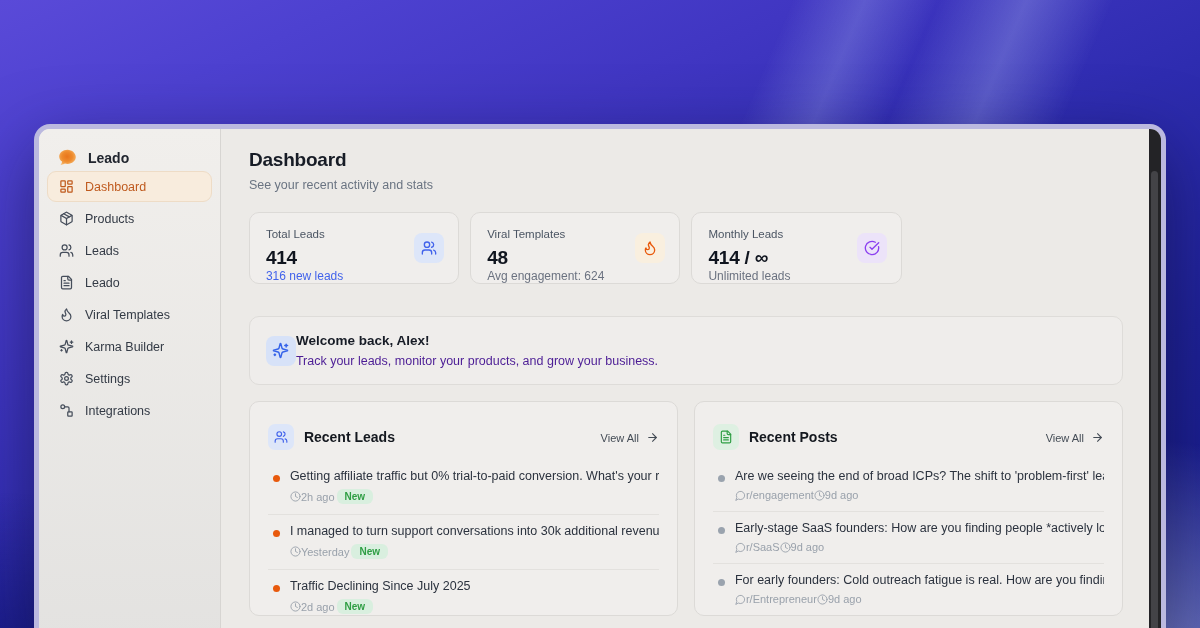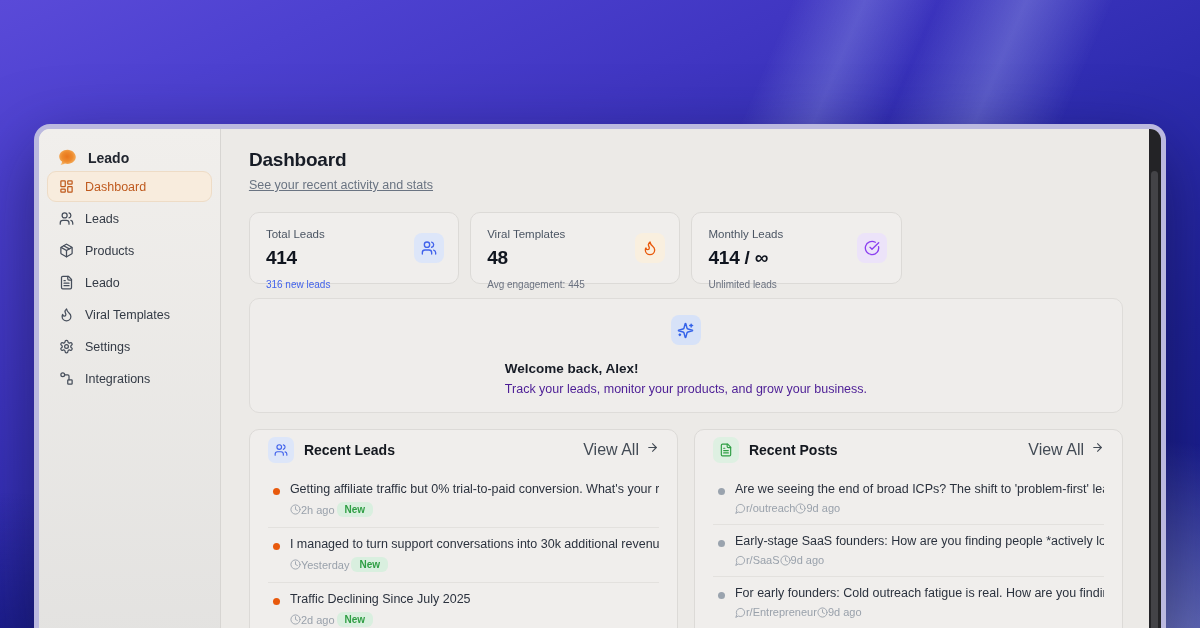--- a/index.html
+++ b/index.html
@@ -43,51 +43,51 @@
     padding:7px 11px; margin:1px 0; border-radius:9px; border:1px solid transparent;
     font-size:12.5px; font-weight:500; color:#333a45; cursor:pointer;
   }
   .nav-item svg { width:15px; height:15px; stroke:#464e5b; flex:0 0 15px; }
   .nav-item.active { background:#f8ecdd; border-color:#eedcc6; color:#bf5a1e; }
   .nav-item.active svg { stroke:#c05a1c; }
 
   
   .main { flex:1 1 auto; padding:20px 26px 0 28px; overflow:hidden; }
   .page-title { font-size:19px; font-weight:700; color:#171c26; letter-spacing:-.2px; }
-  .page-sub { font-size:12.5px; color:#6a7482; margin-top:7px;text-decoration:underline; }
+  .page-sub { font-size:12.5px; color:#6a7482; margin-top:7px; }
 
   .stats { display:grid; grid-template-columns:repeat(4,1fr); gap:11px; margin-top:20px; }
   .stat-card { position:relative; background:#f0eeec; border:1px solid #dcdad7; border-radius:10px; padding:15px 16px; height:72px; }
   .stat-label { font-size:11.5px; color:#4b5563; }
   .stat-value { font-size:19px; font-weight:700; color:#10151f; margin-top:7px; letter-spacing:-.2px; }
-  .stat-sub { font-size:10px; margin-top:10px; color:#6b7280; }
+  .stat-sub { font-size:12px; margin-top:0; color:#6b7280; }
   .stat-sub.blue { color:#4263eb; } .stat-sub.green { color:#2f9e44; }
   .icon-box { position:absolute; right:14px; top:50%; transform:translateY(-50%);
     width:30px; height:30px; border-radius:8px; display:flex; align-items:center; justify-content:center; }
   .icon-box svg { width:16px; height:16px; }
   .ib-blue { background:#dde6f9; } .ib-blue svg { stroke:#4263eb; }
   .ib-green { background:#def0e2; } .ib-green svg { stroke:#2f9e44; }
   .ib-orange { background:#f9efdf; } .ib-orange svg { stroke:#e8590c; }
   .ib-purple { background:#ece3f9; } .ib-purple svg { stroke:#8b3ff0; }
 
-  .welcome { display:flex; align-items:center; gap:16px; margin-top:14px;
-    background:#efedeb; border:1px solid #dedcd9; border-radius:10px; padding:16px;flex-direction:column; }
+  .welcome { display:flex; align-items:center; gap:0; margin-top:32px;
+    background:#efedeb; border:1px solid #dedcd9; border-radius:10px; padding:16px; }
   .welcome .icon-box-inline { width:30px; height:30px; border-radius:8px; background:#d7e2f8;
     display:flex; align-items:center; justify-content:center; flex:0 0 30px; }
   .welcome .icon-box-inline svg { width:17px; height:17px; stroke:#3563e9; }
   .welcome-title { font-size:13.5px; font-weight:700; color:#171c26; }
   .welcome-sub { font-size:12.5px; color:#4c1d95; margin-top:6px; }
 
   .panels { display:grid; grid-template-columns:1fr 1fr; gap:16px; margin-top:16px; }
-  .panel { background:#f0eeec; border:1px solid #dcdad7; border-radius:10px; padding:7px 18px 10px; height:215px; overflow:hidden; }
+  .panel { background:#f0eeec; border:1px solid #dcdad7; border-radius:10px; padding:22px 18px 10px; height:215px; overflow:hidden; }
   .panel-head { display:flex; align-items:center; gap:10px; }
   .panel-head .icon-box-inline { width:26px; height:26px; border-radius:7px; display:flex; align-items:center; justify-content:center; flex:0 0 26px; }
   .panel-head .icon-box-inline svg { width:14px; height:14px; }
   .panel-title { font-size:14px; font-weight:700; color:#14181f; }
-  .view-all { margin-left:auto; display:flex; align-items:flex-start; gap:7px; font-size:16px; font-weight:500; color:#434b55; cursor:pointer; }
+  .view-all { margin-left:auto; display:flex; align-items:flex-end; gap:7px; font-size:11px; font-weight:500; color:#434b55; cursor:pointer; }
   .view-all svg { width:13px; height:13px; stroke:#434b55; }
 
   .item-list { margin-top:10px; }
   .list-item { position:relative; padding:9px 0 10px 22px; }
   .list-item + .list-item { border-top:1px solid #e3e1de; }
   .dot { position:absolute; left:5px; top:15px; width:7px; height:7px; border-radius:50%; }
   .dot.orange { background:#e8590c; } .dot.gray { background:#9aa3ae; }
   .item-title { font-size:12.5px; color:#2b323e; white-space:nowrap; overflow:hidden; }
   .item-meta { display:flex; align-items:center; margin-top:6px; font-size:11px; color:#99a1ab; }
   .item-meta svg { width:11px; height:11px; stroke:#9aa2ac; flex:0 0 11px; }
@@ -183,41 +183,47 @@
       <span class="logo-text">Leado</span>
     </div>
     <div class="nav-item active">
       <svg class="st" viewBox="0 0 24 24">
           <use href="#i-dash"></use>
         </svg>
       <span>Dashboard</span>
     </div>
     <div class="nav-item">
       <svg class="st" viewBox="0 0 24 24">
+          <use href="#i-package"></use>
+        </svg>
+      <span>Products</span>
+    </div>
+    <div class="nav-item">
+      <svg class="st" viewBox="0 0 24 24">
           <use href="#i-users"></use>
         </svg>
       <span>Leads</span>
     </div>
     <div class="nav-item">
       <svg class="st" viewBox="0 0 24 24">
-          <use href="#i-package"></use>
-        </svg>
-      <span>Products</span>
-    </div>
-    <div class="nav-item">
-      <svg class="st" viewBox="0 0 24 24">
           <use href="#i-file"></use>
         </svg>
       <span>Leado</span>
     </div>
     <div class="nav-item">
       <svg class="st" viewBox="0 0 24 24">
           <use href="#i-flame"></use>
         </svg>
       <span>Viral Templates</span>
+    </div>
+    <div class="nav-item">
+      <svg class="st" viewBox="0 0 24 24">
+          <use href="#i-sparkles"></use>
+        </svg>
+      <span>Karma Builder</span>
     </div>
     <div class="nav-item">
       <svg class="st" viewBox="0 0 24 24">
           <use href="#i-gear"></use>
         </svg>
       <span>Settings</span>
     </div>
     <div class="nav-item">
       <svg class="st" viewBox="0 0 24 24">
           <use href="#i-nodes"></use>
@@ -238,21 +244,21 @@
         <div class="stat-sub blue">316 new leads</div>
         <div class="icon-box ib-blue">
             <svg class="st" viewBox="0 0 24 24">
               <use href="#i-users"></use>
             </svg>
           </div>
       </div>
       <div class="stat-card">
         <div class="stat-label">Viral Templates</div>
         <div class="stat-value">48</div>
-        <div class="stat-sub">Avg engagement: 445</div>
+        <div class="stat-sub">Avg engagement: 624</div>
         <div class="icon-box ib-orange">
             <svg class="st" viewBox="0 0 24 24">
               <use href="#i-flame"></use>
             </svg>
           </div>
       </div>
       <div class="stat-card">
         <div class="stat-label">Monthly Leads</div>
         <div class="stat-value">414 / ∞</div>
         <div class="stat-sub">Unlimited leads</div>
@@ -346,21 +352,21 @@
           </div>
         </div>
         <div class="item-list">
           <div class="list-item">
             <span class="dot gray"></span>
             <div class="item-title">Are we seeing the end of broad ICPs? The shift to 'problem-first' lead gene...</div>
             <div class="item-meta">
               <svg class="st" viewBox="0 0 24 24">
                   <use href="#i-bubble"></use>
                 </svg>
-              <span>r/outreach</span>
+              <span>r/engagement</span>
               <svg class="st" viewBox="0 0 24 24">
                   <use href="#i-clock"></use>
                 </svg>
               <span>9d ago</span>
             </div>
           </div>
           <div class="list-item">
             <span class="dot gray"></span>
             <div class="item-title">Early-stage SaaS founders: How are you finding people *actively looking* f...</div>
             <div class="item-meta">

